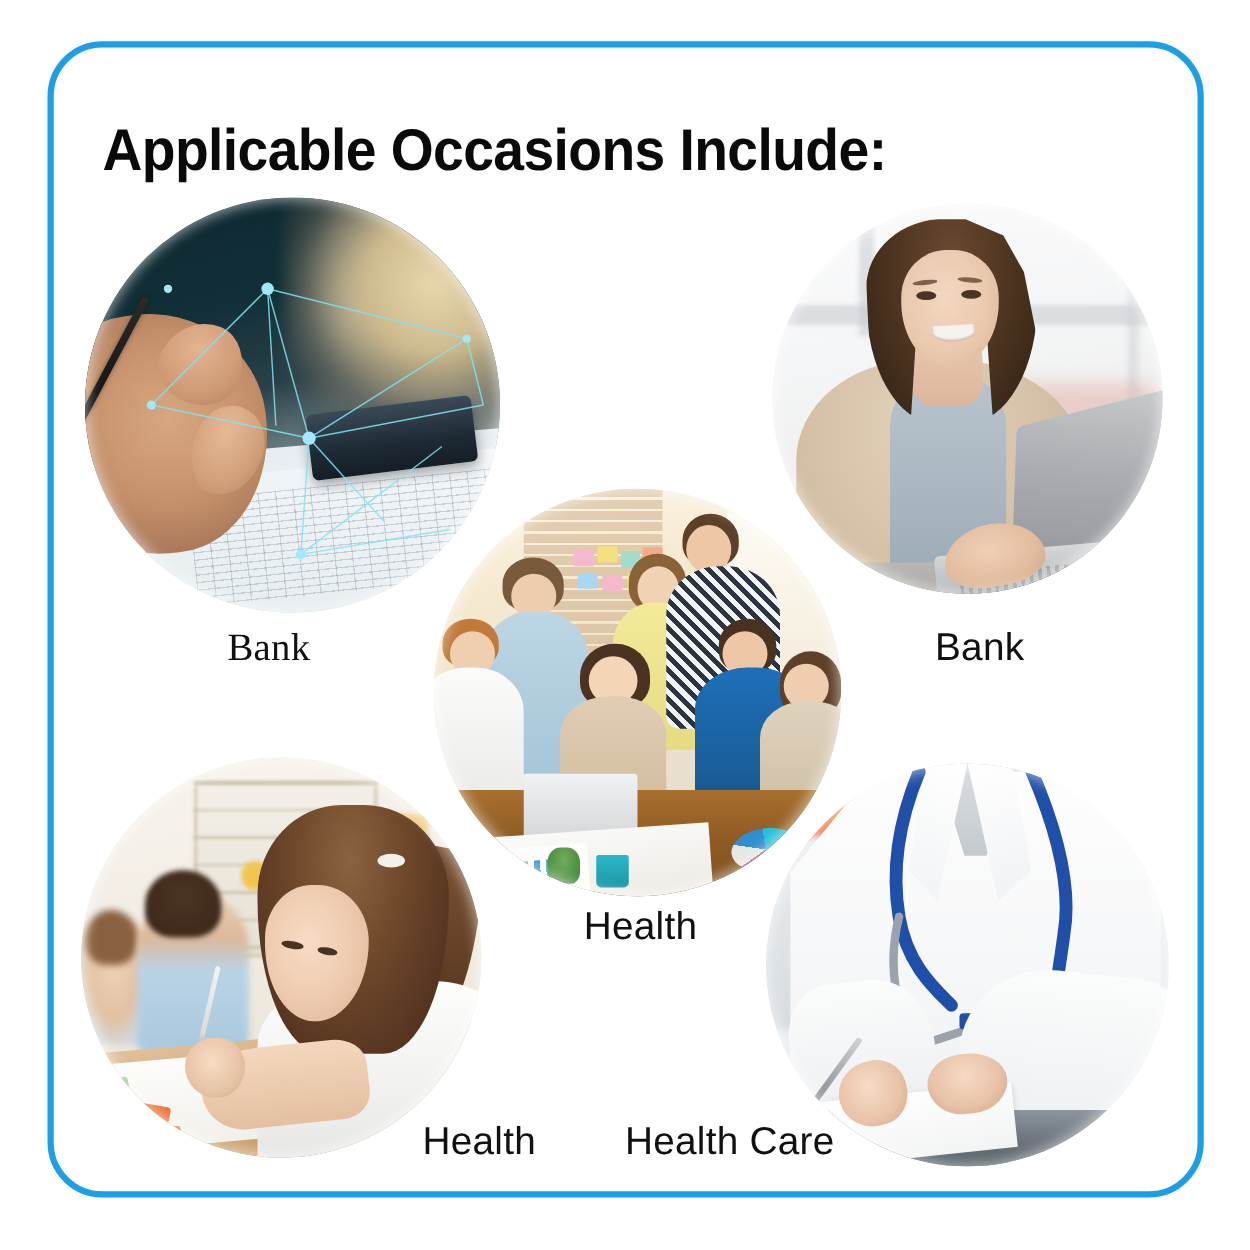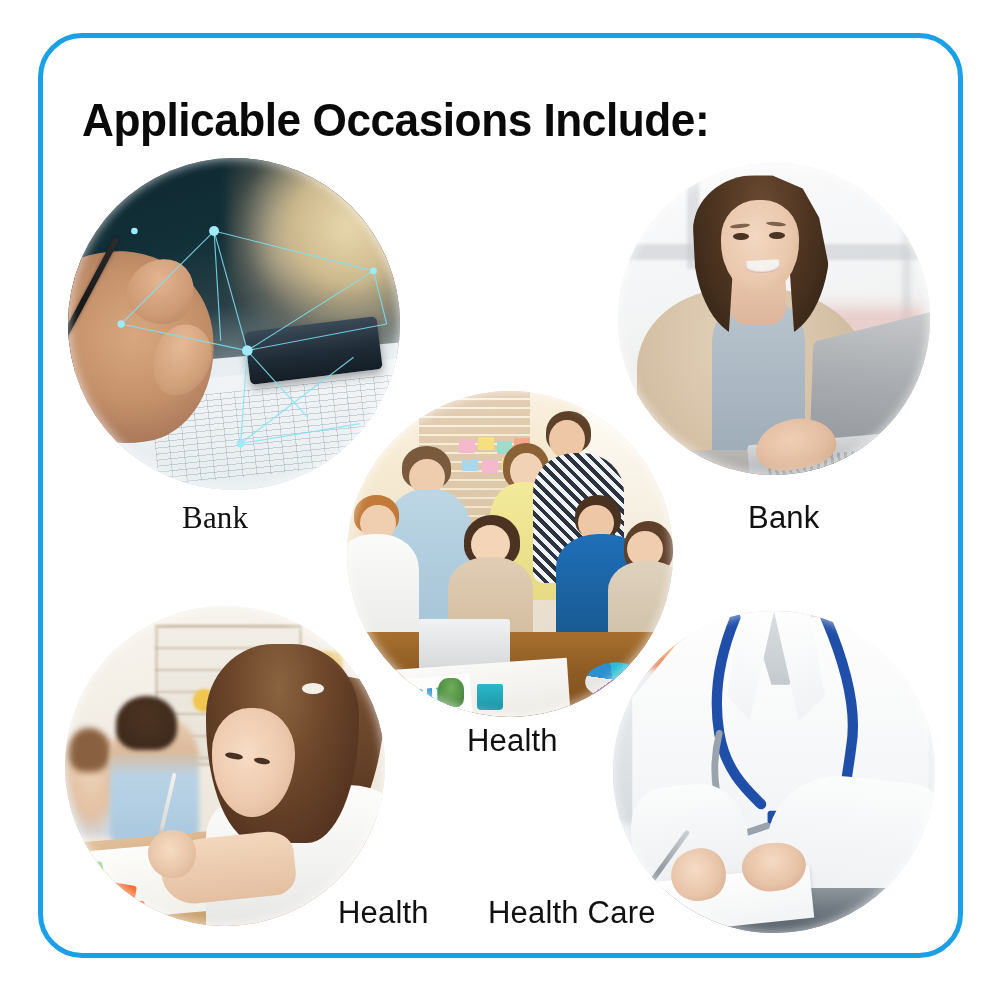--- a/index.html
+++ b/index.html
@@ -731,13 +731,13 @@
     </svg>
     <div class="arm-r"></div>
     <div class="arm-l"></div>
     <div class="deskglass"></div>
     <div class="paper3"></div>
     <div class="pen2"></div>
     <div class="hand-l"></div>
     <div class="hand-r"></div>
   </div>
 </div>
-<div class="lbl" style="left:488px; top:895px;">Health Care</div>
+<div class="lbl" style="left:500px; top:895px;">Health Care</div>
 
 </body></html>

